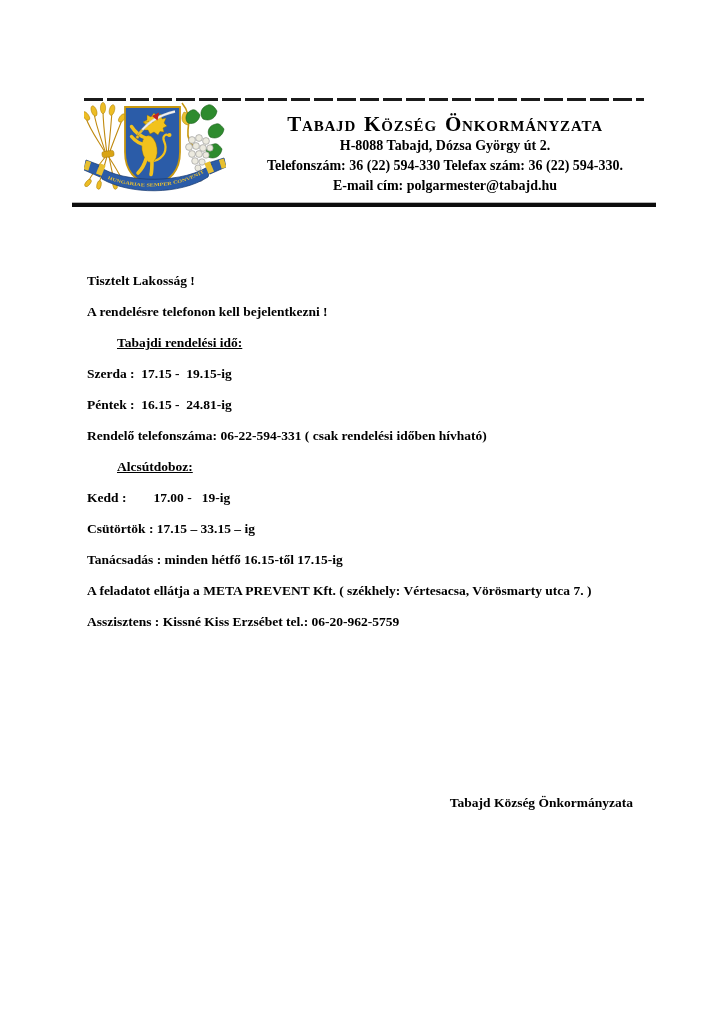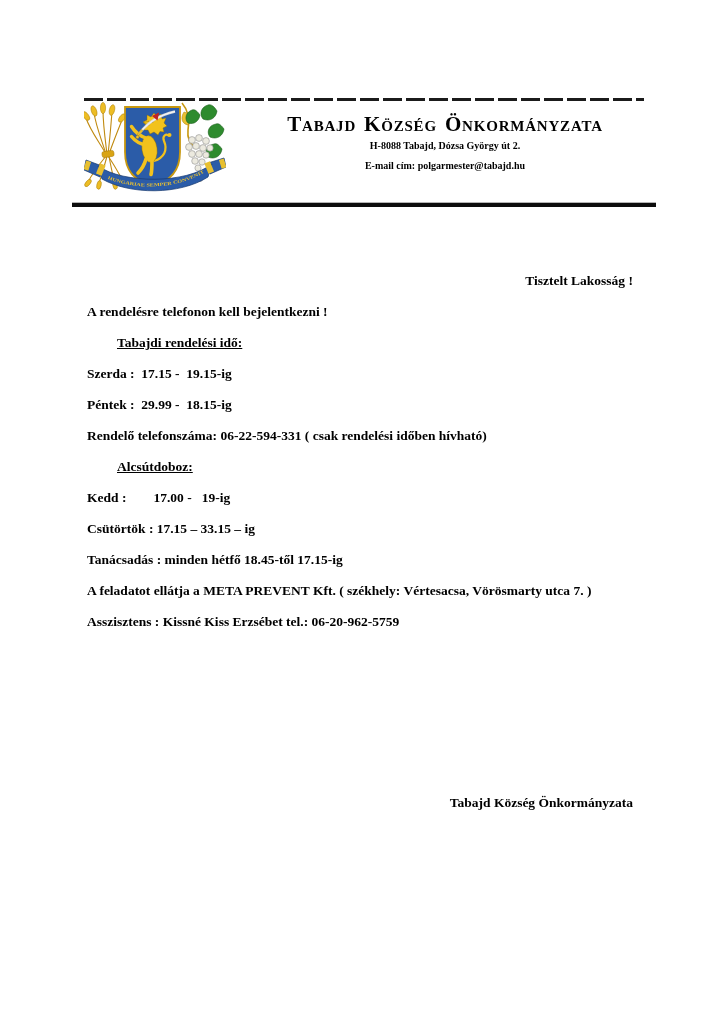--- a/index.html
+++ b/index.html
@@ -18,27 +18,27 @@
   }
   .crest{position:absolute;left:84px;top:102px;width:142px;height:101px;}
   .letterhead{
     position:absolute;left:226px;top:112px;width:438px;text-align:center;
     font-weight:bold;
   }
   .org-title{
     font-size:21px;line-height:24px;font-variant:small-caps;
     letter-spacing:0.8px;word-spacing:2px;margin:0;
   }
-  .letterhead p{margin:0;font-size:10px;line-height:20px;}
+  .letterhead p{margin:0;font-size:14px;line-height:20px;}
   .doc-body{position:absolute;left:87px;top:265px;width:546px;}
   .doc-body p{
     margin:0;height:31px;line-height:31px;font-size:13.5px;font-weight:bold;
     white-space:pre-wrap;
   }
-  .doc-body p.center{text-align:right;}
+  .doc-body p.center{text-align:left;}
   .doc-body p.u{text-decoration:underline;margin-left:30px;}
   .signature{
     position:absolute;left:87px;top:795px;width:546px;text-align:right;
     font-size:13.5px;font-weight:bold;line-height:16px;
   }
 </style>
 </head>
 <body>
 
 <div class="page">
@@ -134,35 +134,36 @@
         </defs>
       <text font-size="4.6" fill="#e8c030" font-family="Liberation Serif, serif" font-weight="bold">
         <textPath href="#rbnpath" startOffset="4" textLength="100" lengthAdjust="spacingAndGlyphs">HUNGARIAE SEMPER CONVENIT</textPath>
       </text>
     </g>
   </svg>
 
   <div class="letterhead">
     <h1 class="org-title">Tabajd Község Önkormányzata</h1>
     <p>H-8088 Tabajd, Dózsa György út 2.</p>
+    <p>Telefonszám: 36 (22) 594-330 Telefax szám: 36 (22) 594-330.</p>
     <p>E-mail cím: polgarmester@tabajd.hu</p>
   </div>
 
   <div class="rule-thick"></div>
 
   <div class="doc-body">
     <p class="center">Tisztelt Lakosság !</p>
     <p>A rendelésre telefonon kell bejelentkezni !</p>
     <p class="u">Tabajdi rendelési idő:</p>
     <p>Szerda :  17.15 -  19.15-ig</p>
-    <p>Péntek :  29.99 -  18.15-ig</p>
+    <p>Péntek :  16.15 -  24.81-ig</p>
     <p>Rendelő telefonszáma: 06-22-594-331 ( csak rendelési időben hívható)</p>
     <p class="u">Alcsútdoboz:</p>
     <p>Kedd :        17.00 -   19-ig</p>
     <p>Csütörtök : 17.15 – 33.15 – ig</p>
-    <p>Tanácsadás : minden hétfő 18.45-től 17.15-ig</p>
+    <p>Tanácsadás : minden hétfő 16.15-től 17.15-ig</p>
     <p>A feladatot ellátja a META PREVENT Kft. ( székhely: Vértesacsa, Vörösmarty utca 7. )</p>
     <p>Asszisztens : Kissné Kiss Erzsébet tel.: 06-20-962-5759</p>
   </div>
 
   <div class="signature">Tabajd Község Önkormányzata</div>
 
 </div>
 
 </body></html>

